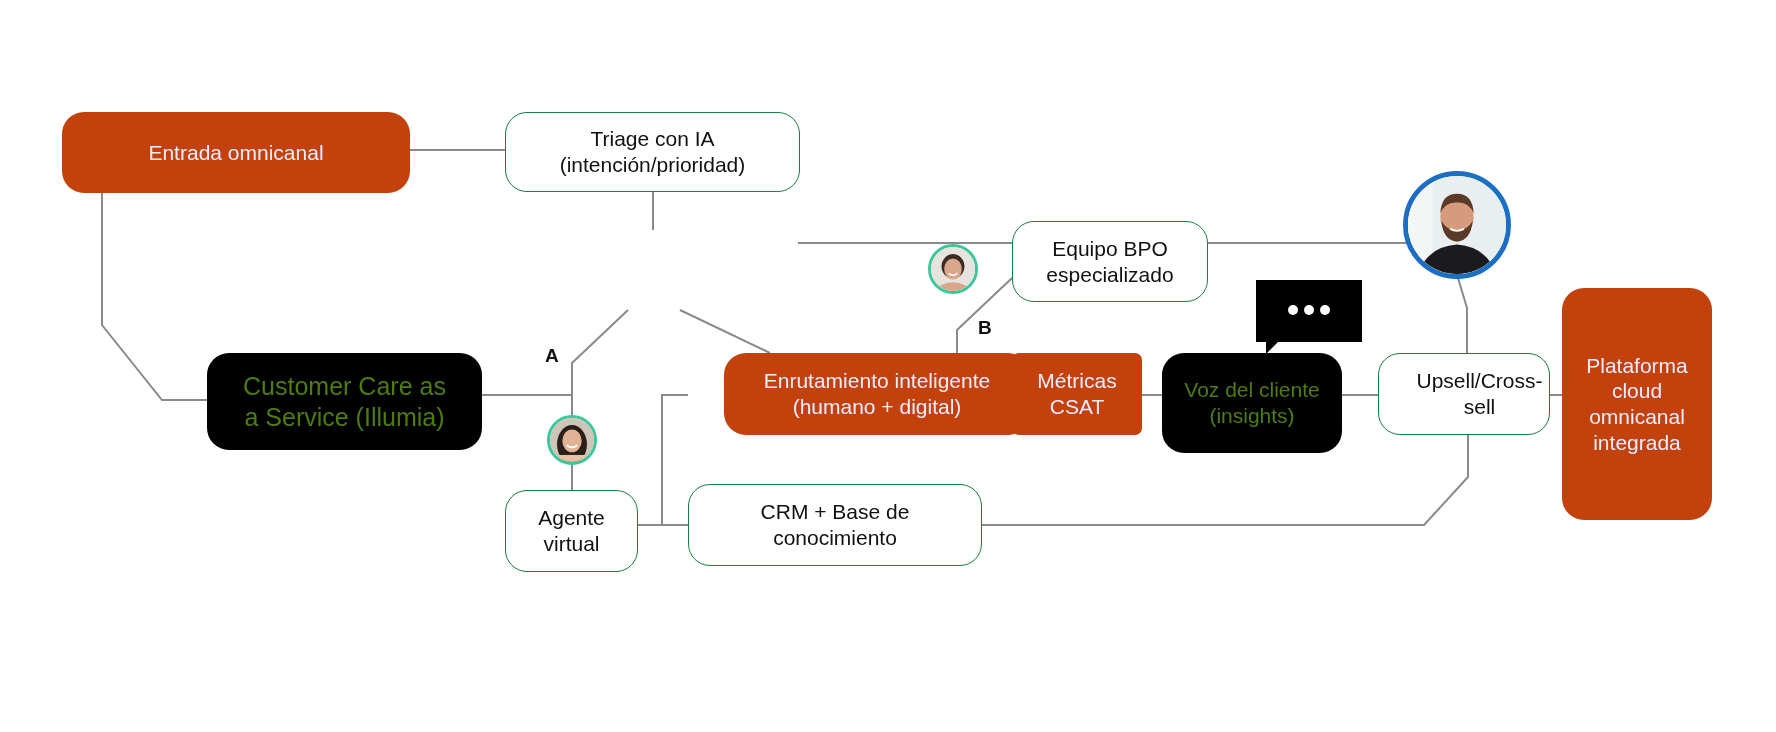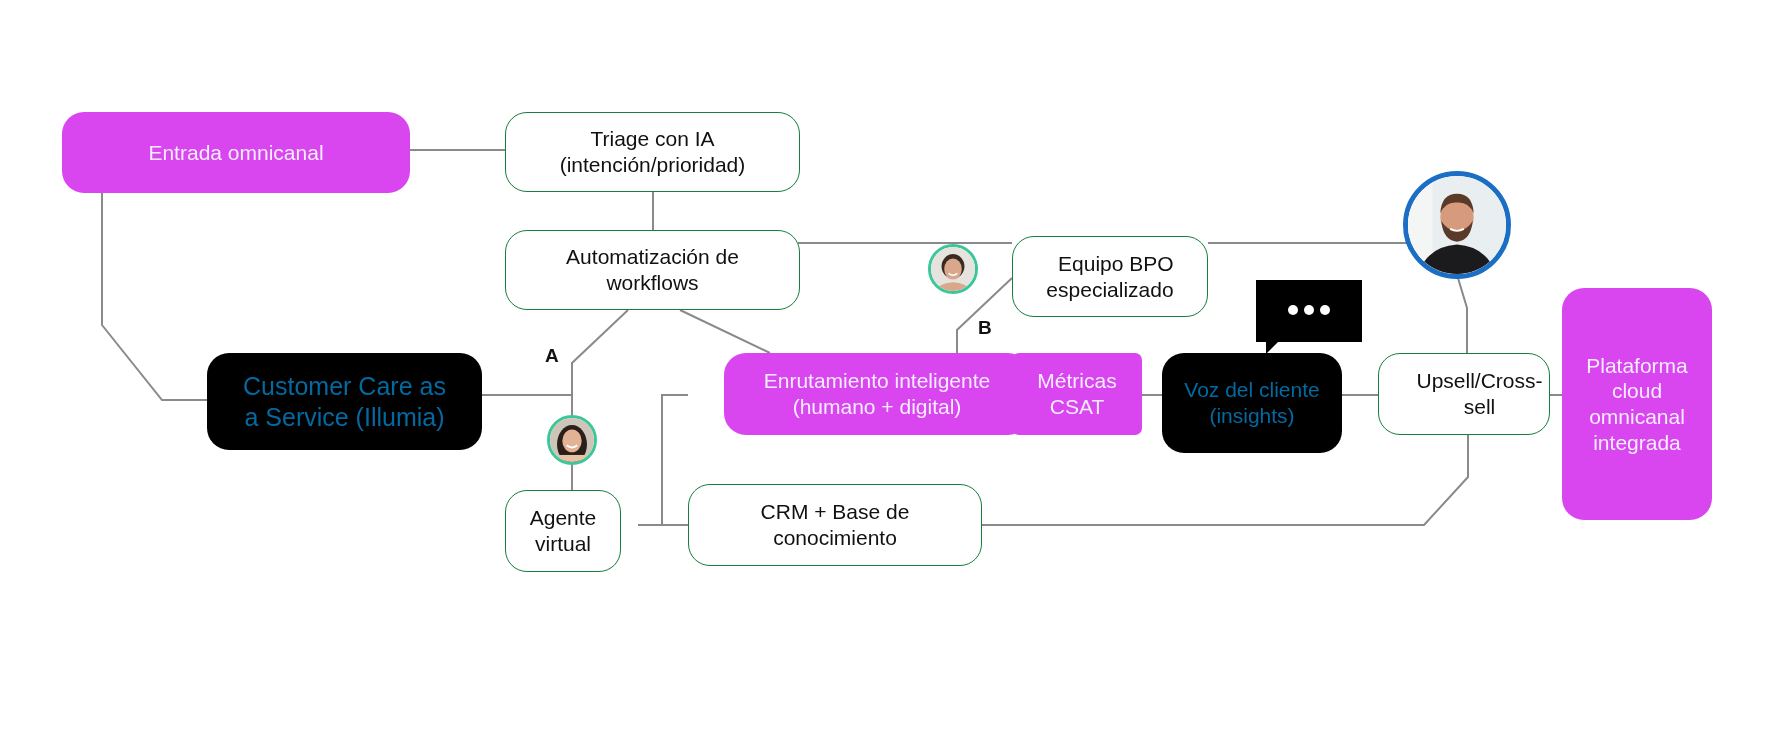--- a/index.html
+++ b/index.html
@@ -3,24 +3,24 @@
   <meta charset="utf-8">
   <style>
     html, body { margin: 0; padding: 0; background: #ffffff; }
     body { width: 1776px; height: 732px; position: relative; overflow: hidden;
            font-family: "Liberation Sans", "DejaVu Sans", sans-serif; }
     #canvas { position: absolute; left: 0; top: 0; width: 1776px; height: 732px; }
     svg.links { position: absolute; left: 0; top: 0; width: 1776px; height: 732px; }
     svg.links polyline { fill: none; stroke: #8a8a8a; stroke-width: 2; }
     .node { position: absolute; box-sizing: border-box; display: flex; align-items: center;
             justify-content: center; text-align: center; line-height: 1.22; white-space: pre-line; }
-    .node.purple { background: #d946ef; color: #f5ecff; border-radius: 22px; font-size: 21px; }
+    .node.purple { background: #c2410c; color: #f5ecff; border-radius: 22px; font-size: 21px; }
     .node.white { background: #ffffff; color: #111; border: 1px solid #15803d; border-radius: 22px; font-size: 21px;
                   box-shadow: 0 0 1px rgba(0,0,0,0.04); }
-    .node.black { background: #000; color: #0369a1; border-radius: 22px; font-size: 21px; }
+    .node.black { background: #000; color: #4d7c0f; border-radius: 22px; font-size: 21px; }
     .node.big { font-size: 25px; }
     .label { position: absolute; font-size: 19px; font-weight: bold; color: #111; }
     .avatar { position: absolute; border-radius: 50%; box-sizing: border-box; overflow: hidden; background: #fff; }
     .avatar.green { border: 3px solid #3cc79a; }
     .avatar.blue { border: 5px solid #1a6fc4; }
     .avatar svg { width: 100%; height: 100%; display: block; }
     .bubble { position: absolute; left: 1256px; top: 280px; width: 106px; height: 62px; background: #000; }
     .bubble-tail { position: absolute; left: 1266px; top: 340px; width: 0; height: 0;
                    border-top: 14px solid #000; border-right: 14px solid transparent; }
     .dot { position: absolute; width: 10px; height: 10px; border-radius: 50%; background: #fff; top: 305px; }
@@ -49,47 +49,45 @@
     <polyline points="638,525 688,525"></polyline>
     <polyline points="688,395 662,395 662,525"></polyline>
     <polyline points="982,525 1424,525 1468,477 1468,435"></polyline>
   </svg>
 
   <div class="node purple" style="left:62px;top:112px;width:348px;height:81px;">Entrada omnicanal</div>
 
   <div class="node white" style="left:505px;top:112px;width:295px;height:80px;">Triage con IA
 (intención/prioridad)</div>
 
-  <div class="node white" style="left:505px;top:230px;width:295px;height:80px;">Automatización de
-workflows</div>
 
   <div class="node black big" style="left:207px;top:353px;width:275px;height:97px;">Customer Care as
 a Service (Illumia)</div>
 
   <div class="node purple" style="left:724px;top:353px;width:306px;height:82px;">Enrutamiento inteligente
 (humano + digital)</div>
 
-  <div class="node white" style="left:1012px;top:236px;width:196px;height:81px;text-align:right;">Equipo BPO
+  <div class="node white" style="left:1012px;top:221px;width:196px;height:81px;">Equipo BPO
 especializado</div>
 
   <div class="node purple" style="left:1012px;top:353px;width:130px;height:82px;border-radius:7px;">Métricas
 CSAT</div>
 
   <div class="node black" style="left:1162px;top:353px;width:180px;height:100px;">Voz del cliente
 (insights)</div>
 
   <div class="node white" style="left:1378px;top:353px;width:172px;height:82px;padding-left:31px;">Upsell/Cross-
 sell</div>
 
   <div class="node purple" style="left:1562px;top:288px;width:150px;height:232px;">Plataforma
 cloud
 omnicanal
 integrada</div>
 
-  <div class="node white" style="left:505px;top:490px;width:116px;height:82px;">Agente
+  <div class="node white" style="left:505px;top:490px;width:133px;height:82px;">Agente
 virtual</div>
 
   <div class="node white" style="left:688px;top:484px;width:294px;height:82px;">CRM + Base de
 conocimiento</div>
 
   <div class="label" style="left:545px;top:345px;">A</div>
   <div class="label" style="left:978px;top:317px;">B</div>
 
   <div class="avatar green" style="left:547px;top:415px;width:50px;height:50px;">
     <svg viewBox="0 0 50 50">

